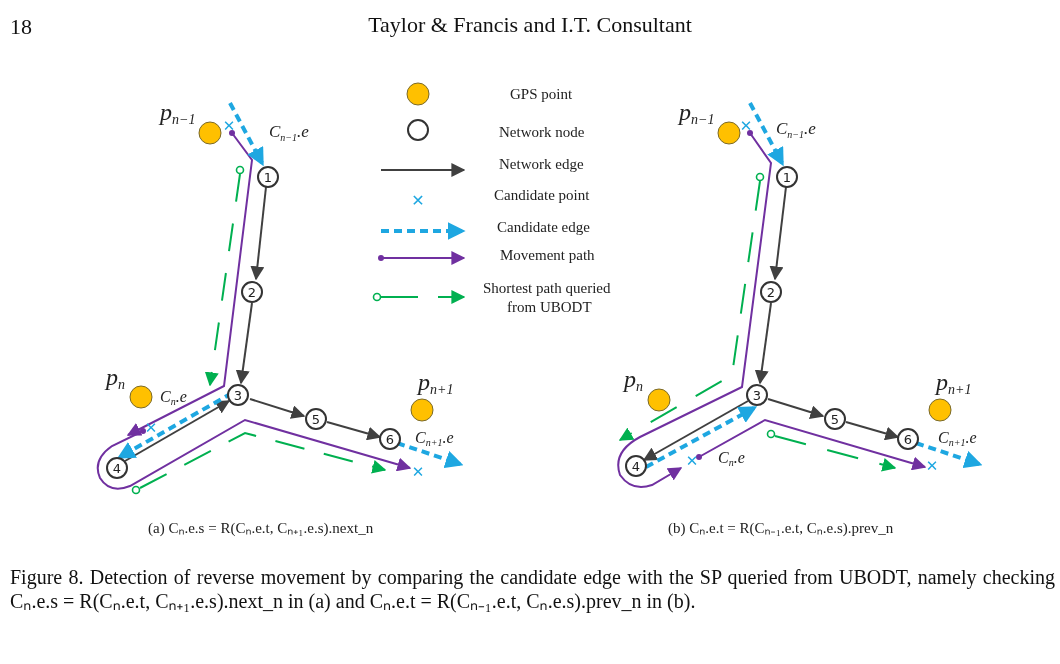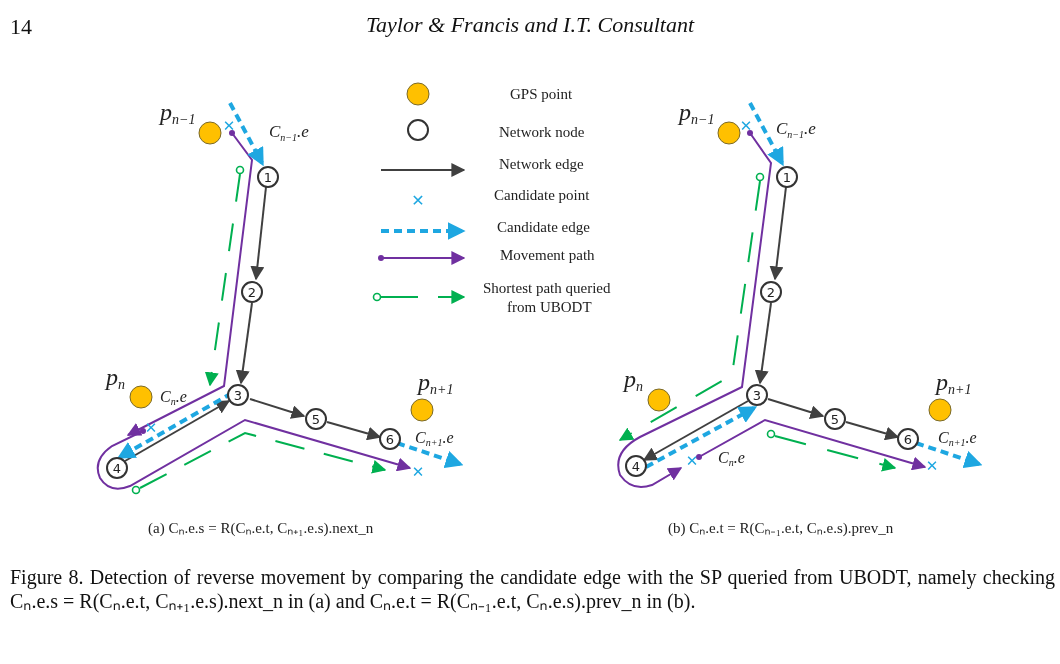--- a/index.html
+++ b/index.html
@@ -1,28 +1,28 @@
 <!DOCTYPE html>
 <html><head>
 <meta charset="utf-8">
 <style>
   html, body { margin:0; padding:0; background:#ffffff; }
   body { width:1060px; height:664px; position:relative; overflow:hidden; font-family:"DejaVu Serif", serif; color:#111; }
   .page-num { position:absolute; left:10px; top:14px; font-size:22px; font-family:"Liberation Serif", serif; }
-  .running-head { position:absolute; left:0; width:1060px; top:12px; text-align:center; font-size:22px; font-style:italic; font-family:"Liberation Serif", serif; }
+  .running-head { position:absolute; left:0; width:1060px; top:12px; text-align:center; font-size:22px; font-family:"Liberation Serif", serif; }
   svg#fig { position:absolute; left:0; top:0; }
   .caption { position:absolute; left:10px; top:565px; width:1045px; font-size:20px; line-height:24px; font-family:"Liberation Serif", serif; text-align:justify; }
   .caption .lbl { }
   .svgtext { font-family:"Liberation Serif", serif; fill:#222; }
   .nodetext { font-family:"DejaVu Sans", sans-serif; font-size:13px; fill:#222; text-anchor:middle; dominant-baseline:central; }
 </style>
 </head>
 <body>
 
-<div class="page-num">14</div>
+<div class="page-num">18</div>
 <div class="running-head">Taylor &amp; Francis and I.T. Consultant</div>
 
 <svg id="fig" width="1060" height="560" viewBox="0 0 1060 560">
   <defs>
     <marker id="arGray" viewBox="0 0 10 10" refX="9" refY="5" markerWidth="7" markerHeight="7" orient="auto">
         <path d="M0,0 L10,5 L0,10 z" fill="#404040"></path>
       </marker>
     <marker id="arPurple" viewBox="0 0 10 10" refX="9" refY="5" markerWidth="7" markerHeight="7" orient="auto">
         <path d="M0,0 L10,5 L0,10 z" fill="#7030A0"></path>
       </marker>

